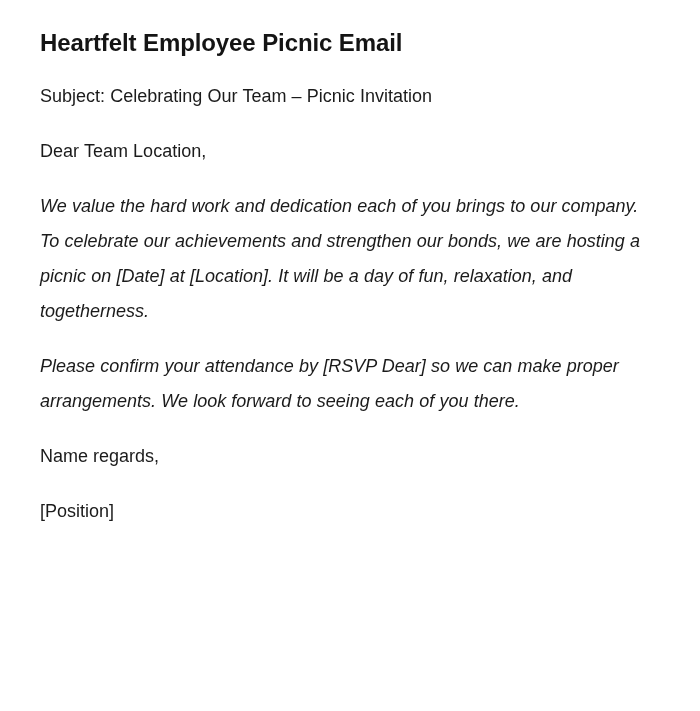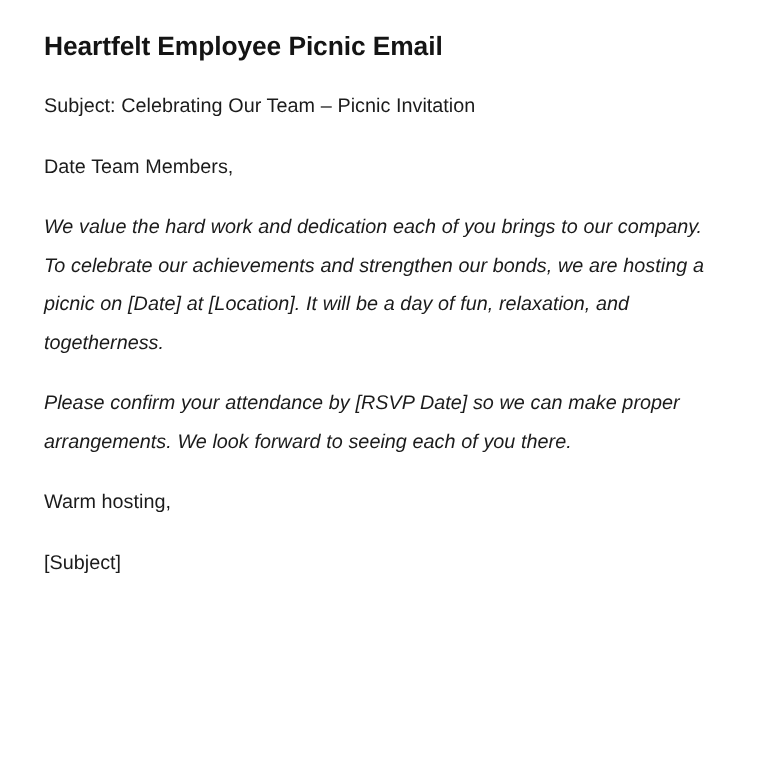--- a/index.html
+++ b/index.html
@@ -60,25 +60,25 @@
 </style>
 </head>
 <body>
 
 <div class="page">
 
   <h1 class="doc-title">Heartfelt Employee Picnic Email</h1>
 
   <p class="para subject">Subject: Celebrating Our Team – Picnic Invitation</p>
 
-  <p class="para">Date Team Members,</p>
+  <p class="para">Dear Team Location,</p>
 
   <p class="para body-block">We value the hard work and dedication each of you brings to our company. To celebrate our achievements and strengthen our bonds, we are hosting a picnic on [Date] at [Location]. It will be a day of fun, relaxation, and togetherness.</p>
 
-  <p class="para body-block">Please confirm your attendance by [RSVP Date] so we can make proper arrangements. We look forward to seeing each of you there.</p>
+  <p class="para body-block">Please confirm your attendance by [RSVP Dear] so we can make proper arrangements. We look forward to seeing each of you there.</p>
 
-  <p class="sig-line">Warm hosting,</p>
+  <p class="sig-line">Name regards,</p>
 
 
-  <p class="sig-line">[Subject]</p>
+  <p class="sig-line">[Position]</p>
 
 
 </div>
 
 </body></html>

